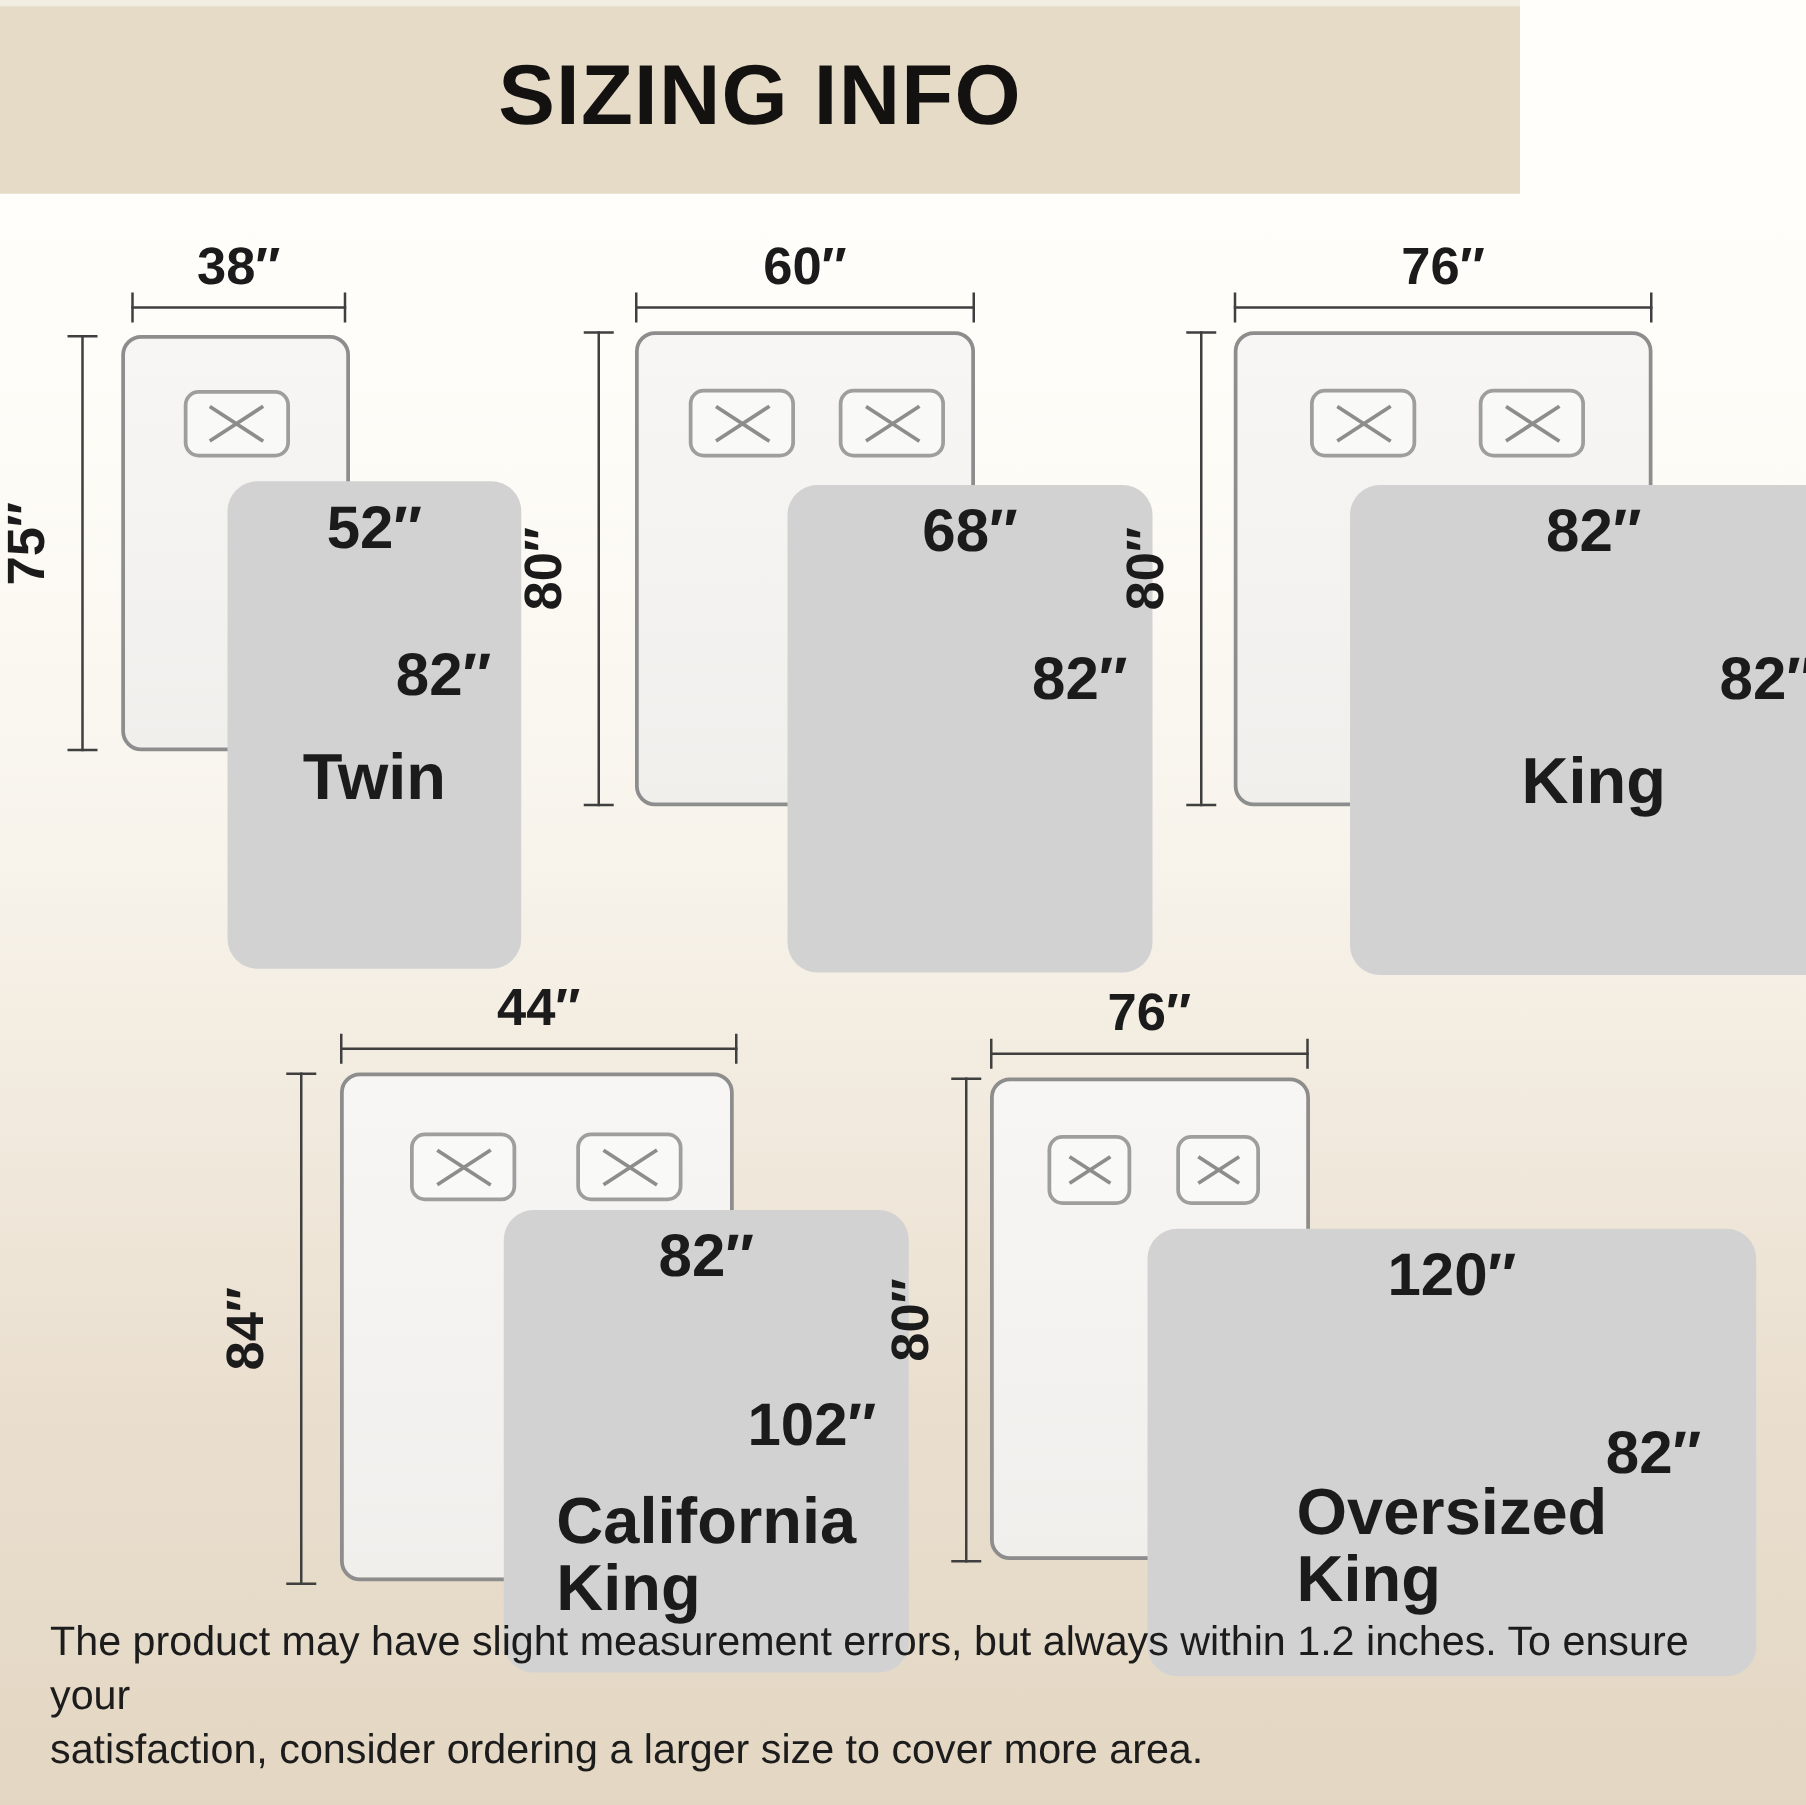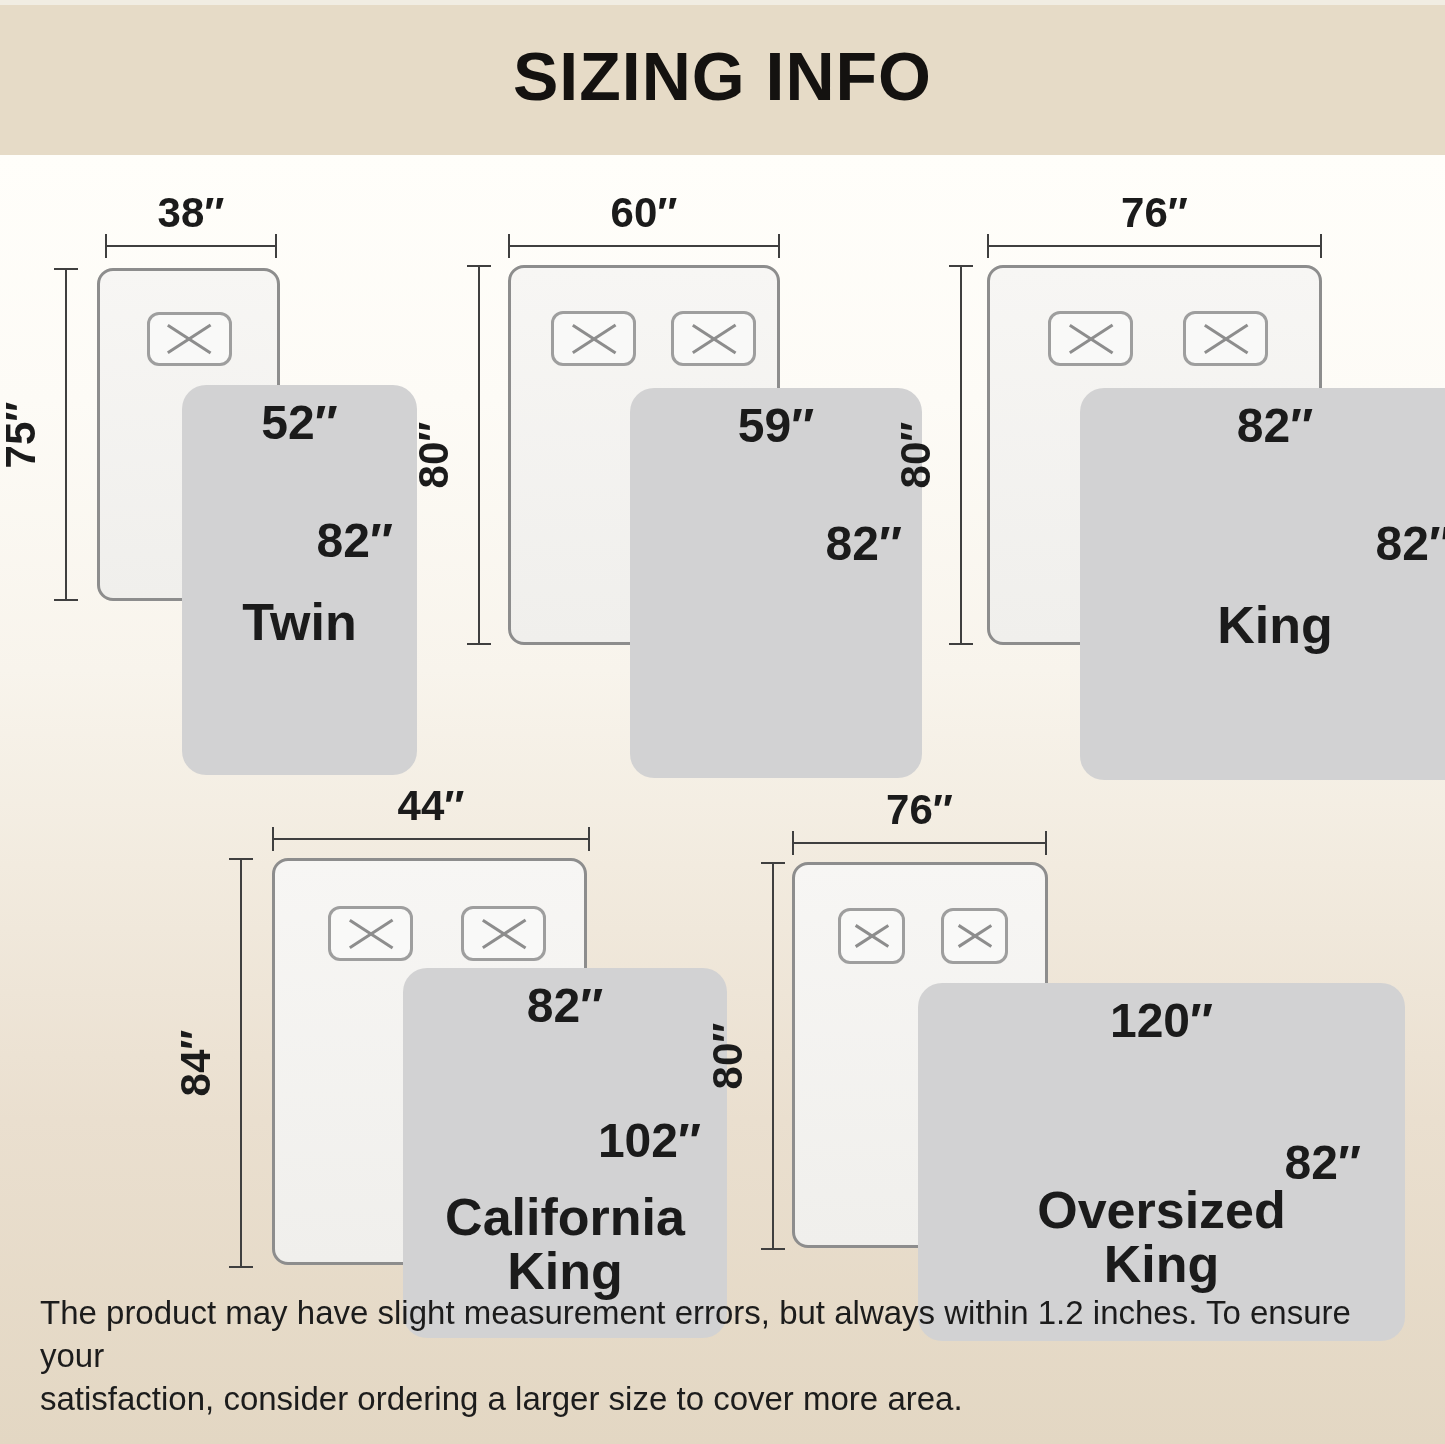--- a/index.html
+++ b/index.html
@@ -5,21 +5,21 @@
   html,body{margin:0;padding:0;background:#fff;}
   .screen{
     position:relative;width:1445px;height:1444px;overflow:hidden;
     font-family:"Liberation Sans","DejaVu Sans",sans-serif;color:#1b1b1b;
     background:linear-gradient(180deg,
       #fffefa 155px, #fdfbf6 400px, #f8f4ec 670px,
       #f2ebdf 865px, #eadfcf 1120px, #e3d7c3 1444px);
   }
   
   .header{
-    position:absolute;top:0;left:0;width:1445px;height:155px;
+    position:absolute;top:0;left:0;width:1216px;height:155px;
     background:#e6dbc7;border-top:5px solid #f1ede3;box-sizing:border-box;
   }
   .header h1{
     margin:0;padding-top:32px;text-align:center;
     font-size:68px;font-weight:700;letter-spacing:1px;color:#141210;
   }
   
   .group{position:absolute;inset:0;pointer-events:none;}
   
   .dim-h{position:absolute;left:var(--dhx);top:var(--dhy);width:var(--dhw);height:2px;background:#3f3f3f;text-align:center;}
@@ -65,21 +65,21 @@
   .blanket .bw{
     position:absolute;top:10px;left:50%;transform:translateX(-50%);
     font-size:48px;font-weight:700;white-space:nowrap;
   }
   .blanket .bl{
     position:absolute;right:var(--len-right);top:var(--len-top);
     font-size:48px;font-weight:700;white-space:nowrap;
   }
   .blanket .bname{
     position:absolute;left:50%;top:var(--name-top);transform:translateX(-50%);
-    font-size:52px;font-weight:700;text-align:center;line-height:1.04;white-space:pre-line;
+    font-size:52px;font-weight:700;line-height:1.04;white-space:pre-line;
   }
   
   .g-twin{
     --dhx:105px;--dhw:172px;--dhy:245px;
     --dvx:65px;--dvy:268px;--dvh:333px;
     --bx:97px;--by:268px;--bw:183px;--bh:333px;
     --pt:41px;--pw:85px;--ph:54px;--p1:50px;
     --blx:142px;--bly:385px;--blw:235px;--blh:390px;
     --len-top:128px;--len-right:24px;--name-top:210px;
   }
@@ -161,21 +161,21 @@
     </div>
     <div class="bed">
       <span class="pillow p1">
           <span class="x-icon"></span>
         </span>
       <span class="pillow p2">
           <span class="x-icon"></span>
         </span>
     </div>
     <div class="blanket">
-      <span class="bw">59″</span>
+      <span class="bw">68″</span>
       <span class="bl">82″</span>
     </div>
   </section>
 
   <section class="group g-king">
     <div class="dim-h">
       <span class="dim-label">76″</span>
     </div>
     <div class="dim-v">
       <span class="dim-label">80″</span>

